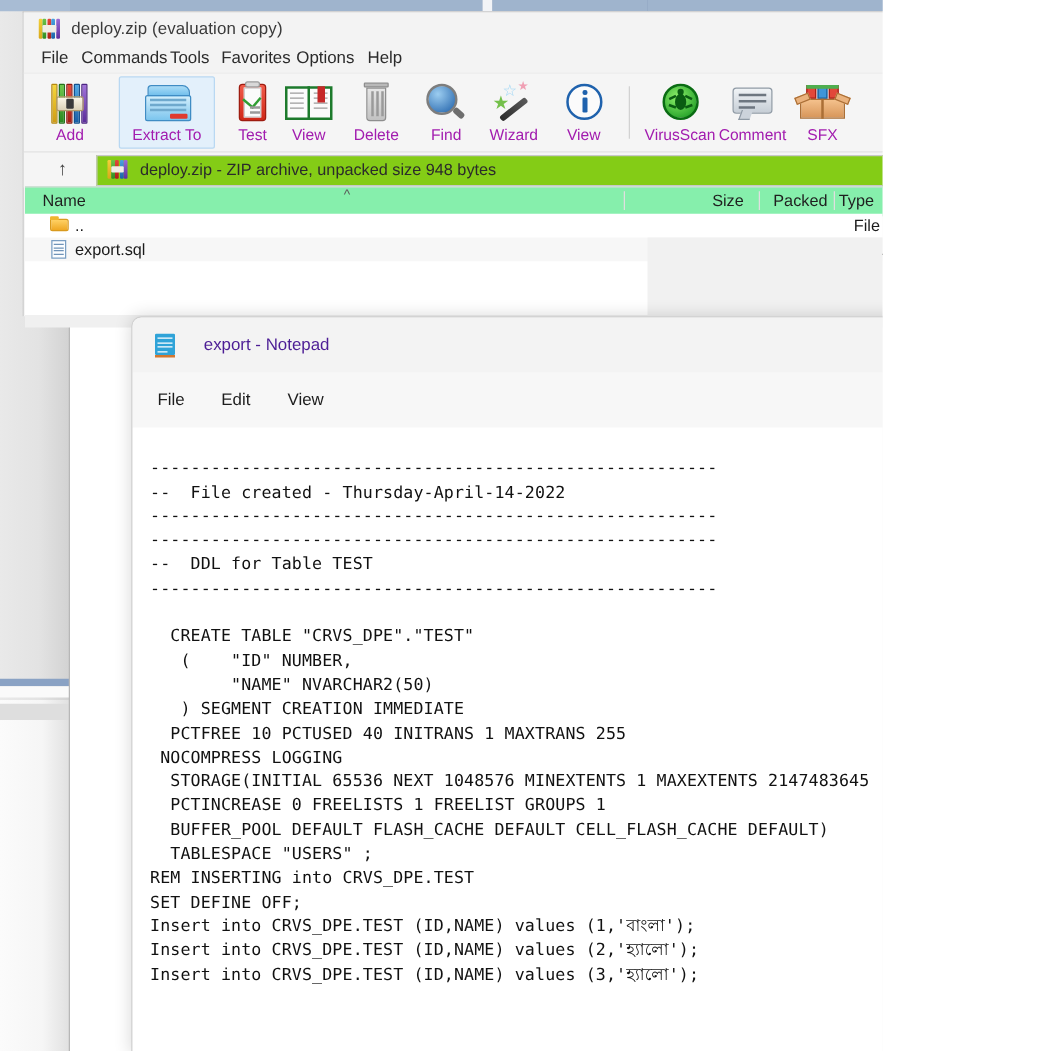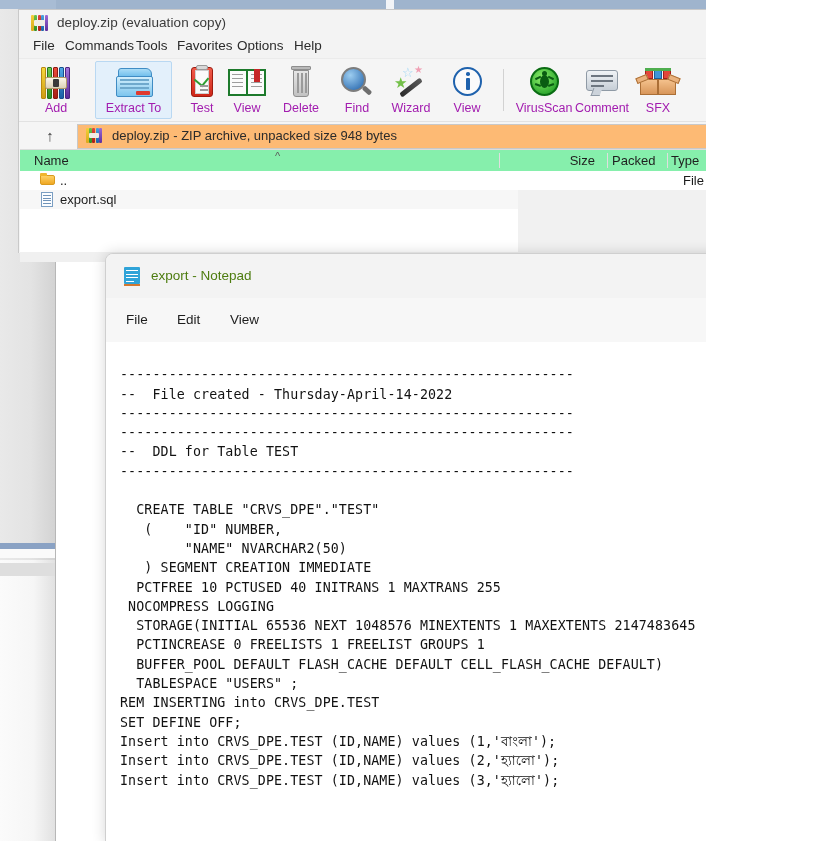--- a/index.html
+++ b/index.html
@@ -47,21 +47,21 @@
   .tb-btn{position:absolute;top:3px;width:56px;height:56px;text-align:center;cursor:default;}
   .tb-btn.sel{background:#e3f0fb;border:1px solid #b9d8f2;border-radius:2px;top:2px;}
   .tb-ico{height:36px;position:relative;margin:3px auto 0;width:44px;}
   .tb-lbl{font-size:12.5px;color:#a21caf;margin-top:1px;display:block;line-height:13px;}
   .tb-sep{position:absolute;top:10px;width:1px;height:42px;background:#d2d2d2;}
 
   
   .wr-addr{position:relative;height:28px;background:#f5f5f5;border-top:1px solid #e2e2e2;}
   .addr-up{position:absolute;left:16px;top:2px;width:30px;height:24px;text-align:center;
      font-size:15px;color:#444;line-height:24px;}
-  .addr-box{position:absolute;left:58px;top:2px;right:0px;height:23px;background:#fdba74;
+  .addr-box{position:absolute;left:58px;top:2px;right:0px;height:23px;background:#84cc16;
      border:1px solid #c8c8c8;}
   .addr-txt{position:absolute;left:34px;top:3px;font-size:13px;color:#2b2b2b;white-space:nowrap;}
   .addr-ico{position:absolute;left:8px;top:3px;width:16px;height:15px;}
 
   
   .wr-colhdr{position:absolute;left:1px;top:139px;width:816px;height:22px;background:#86efac;
      border-top:1px solid #dcdcdc;border-bottom:1px solid #dcdcdc;}
   .ch{position:absolute;top:3px;font-size:13px;color:#1f1f1f;}
   .chsep{position:absolute;top:3px;width:1px;height:15px;background:#dfdfdf;}
   .sortmark{position:absolute;left:255px;top:0px;font-size:11px;color:#5a5a5a;}
@@ -76,21 +76,21 @@
 
   .wr-bottomgray{position:absolute;left:1px;top:242px;width:816px;height:10px;background:#f0f0f0;}
   .wr-listrightgap{position:absolute;left:499px;top:180px;width:318px;height:62px;background:#f1f1f1;}
 
   
   .np{position:absolute;left:105px;top:253px;width:730px;height:588px;background:#f7f7f7;
       border:1px solid #cfcfcf;border-top-left-radius:8px;border-top-right-radius:8px;
       box-shadow:0 0 14px rgba(0,0,0,.16);overflow:hidden;}
   .np-title{position:absolute;left:0;top:0;width:730px;height:44px;background:#f3f3f3;}
   .np-ico{position:absolute;left:18px;top:13px;width:16px;height:19px;}
-  .np-titletxt{position:absolute;left:45px;top:14px;font-size:13.5px;color:#4d7c0f;text-align:center;}
+  .np-titletxt{position:absolute;left:57px;top:14px;font-size:13.5px;color:#4c1d95;text-align:center;}
   .np-menu{position:absolute;left:0;top:44px;width:730px;height:44px;background:#f7f7f7;}
   .np-mi{position:absolute;top:12px;font-size:13.5px;color:#1d1d1d;cursor:default;padding:2px 8px;border-radius:4px;}
   .np-editor{position:absolute;left:0;top:88px;width:730px;height:500px;background:#ffffff;}
   .np-text{position:absolute;left:14px;top:4px;right:4px;
      font-family:"DejaVu Sans Mono","Liberation Mono",monospace;
      font-size:13.3px;line-height:19.3px;color:#111;white-space:pre;
      letter-spacing:.1px;}
 </style>
 </head>
 <body>
@@ -291,21 +291,21 @@
         </span>
         <span class="addr-txt">deploy.zip - ZIP archive, unpacked size 948 bytes</span>
       </div>
     </div>
 
     <div class="wr-colhdr">
       <span class="ch" style="left:14px;">Name</span>
       <span class="chsep" style="left:479px;"></span>
       <span class="ch" style="left:535px;width:40px;text-align:right;">Size</span>
       <span class="chsep" style="left:587px;"></span>
-      <span class="ch" style="left:592px;width:50px;">Packed</span>
+      <span class="ch" style="left:592px;width:50px;text-align:right;">Packed</span>
       <span class="chsep" style="left:647px;"></span>
       <span class="ch" style="left:651px;">Type</span>
       <span class="chsep" style="left:759px;"></span>
       <span class="ch" style="left:764px;">Modified</span>
       <span class="sortmark">^</span>
     </div>
 
     <div class="wr-list">
       <div class="row" style="top:0px;">
         <span class="rowicon">

